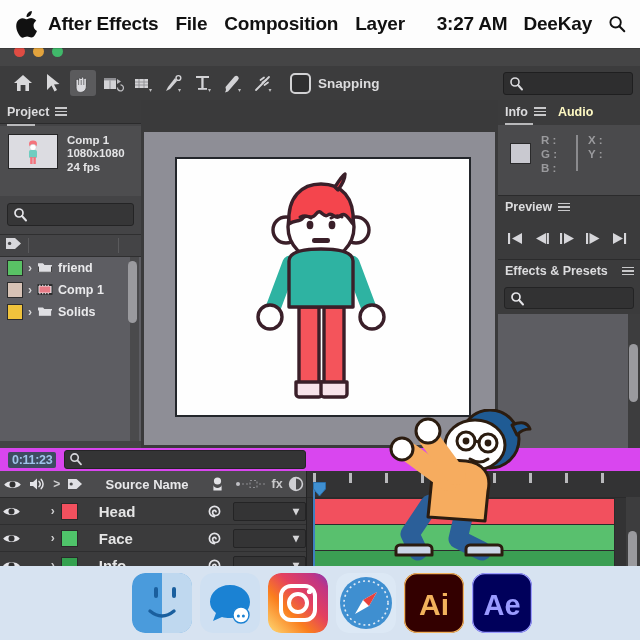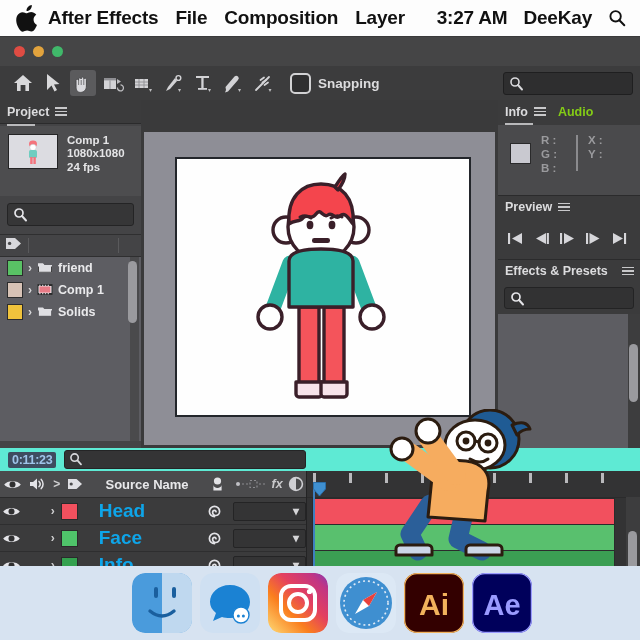--- a/index.html
+++ b/index.html
@@ -6,21 +6,21 @@
   body{
     width:640px;height:640px;overflow:hidden;
     font-family:"Liberation Sans", sans-serif;
     background:#dbe4ef;
     position:relative;
   }
   #root{position:absolute;inset:0;}
 
   
   .menubar{
-    position:absolute;left:0;top:0;width:640px;height:36px;
+    position:absolute;left:0;top:0;width:640px;height:48px;
     background:#fdfdfd;
     display:flex;align-items:center;
     box-shadow:0 1px 0 rgba(0,0,0,.15);
     z-index:40;
   }
   .apple-logo{width:24px;height:26px;margin-left:14px;margin-right:10px;position:relative;}
   .apple-logo svg{display:block;}
   .menu-item{
     color:#111;font-size:19px;font-weight:bold;
     margin-right:17px;white-space:nowrap;letter-spacing:-.2px;
@@ -74,21 +74,21 @@
     position:absolute;left:0;top:64px;width:141px;height:348px;
     background:#444446;border-right:1px solid #2b2b2c;
   }
   .panel-tabbar{
     height:23px;background:#3b3b3c;display:flex;align-items:center;
     border-bottom:1px solid #2b2b2c;
   }
   .panel-tab{
     color:#dcdcde;font-size:12.5px;font-weight:bold;margin-left:7px;
   }
-  .panel-tab.inactive{color:#84cc16;font-weight:bold;}
+  .panel-tab.inactive{color:#fef9c3;font-weight:bold;}
   .hamb{margin-left:6px;display:inline-flex;flex-direction:column;gap:2px;}
   .hamb i{display:block;width:12px;height:1.6px;background:#c8c8ca;}
   .tab-underline{height:1.5px;background:#b9b9bb;width:28px;margin-left:7px;}
 
   .comp-info{
     height:62px;display:flex;align-items:flex-start;padding:8px 6px 0 8px;
     background:#4d4d4f;
   }
   .comp-thumb{
     width:48px;height:33px;background:#d8d8dd;border:1.5px solid #242425;
@@ -162,21 +162,21 @@
   }
   .fx-search .mag{position:absolute;left:5px;top:3px;}
   .fx-body{height:136px;background:#5d5d62;position:relative;}
   .fx-scrolltrack{position:absolute;right:0;top:0;bottom:0;width:12px;background:#3d3d3e;}
   .fx-scroll{position:absolute;right:2px;top:30px;width:9px;height:58px;background:#9a9a9e;border-radius:5px;}
 
   
   .timeline{
     position:absolute;left:0;top:412px;width:640px;height:154px;background:#3b3b3c;
   }
-  .tl-topbar{height:23px;background:#5eead4;display:flex;align-items:center;position:relative;}
+  .tl-topbar{height:23px;background:#d946ef;display:flex;align-items:center;position:relative;}
   .tc-badge{
     margin-left:8px;background:#3e4c60;color:#9fc4ea;font-size:12.5px;font-weight:bold;
     padding:1px 4px;border-radius:2px;letter-spacing:-.3px;
   }
   .tl-search{
     margin-left:8px;width:240px;height:17px;background:#343435;border:1px solid #242425;
     border-radius:3px;position:relative;
   }
   .tl-search .mag{position:absolute;left:4px;top:1px;}
 
@@ -190,34 +190,34 @@
   .hcell-eye{width:27px;}
   .hcell-aud{width:27px;}
   .hcell-chev{width:18px;color:#cfcfd1;font-size:12px;font-weight:bold;justify-content:center;}
   .hcell-tag{width:22px;}
   .hcell-src{
     width:120px;color:#e8e8ea;font-size:13px;font-weight:bold;
     justify-content:flex-start;padding-left:8px;
   }
   .hcell-parent{width:36px;}
   .hcell-dots{width:38px;}
-  .hcell-fx{width:20px;color:#c9c9cb;font-size:12.5px;font-style:italic;font-weight:bold;}
+  .hcell-fx{width:20px;color:#c9c9cb;font-size:12.5px;font-weight:bold;}
   .hcell-mask{width:22px;}
 
   .layer-row{
     height:26px;display:flex;align-items:center;
     border-bottom:1px solid #2e2e2f;background:#3b3b3c;
   }
   .cell{display:flex;align-items:center;justify-content:center;}
   .c-eye{width:27px;}
   .c-aud{width:27px;}
   .c-chev{width:18px;color:#cfcfd1;font-size:12px;font-weight:bold;}
   .c-sw{width:22px;}
   .c-sw .sq{width:15px;height:15px;border:1px solid #2a2a2b;}
-  .c-name{width:120px;color:#0ea5e9;font-size:19px;font-weight:bold;padding-left:20px;justify-content:flex-start;}
+  .c-name{width:120px;color:#e5e5e5;font-size:15px;font-weight:bold;padding-left:20px;justify-content:flex-start;}
   .c-spiral{width:36px;}
   .c-dd{
     width:77px;height:17px;background:#343435;border:1px solid #242425;border-radius:2px;
     margin-left:4px;display:flex;align-items:center;justify-content:flex-end;padding-right:6px;
   }
   .dd-chev{color:#d5d5d7;font-size:12px;font-weight:bold;line-height:10px;}
 
   .track-panel{flex:1;background:#333334;position:relative;overflow:hidden;}
   .ruler{height:26px;background:#333334;position:relative;border-bottom:1px solid #2b2b2c;}
   .tick{position:absolute;top:2px;width:3px;height:10px;background:#b9b9bc;}

